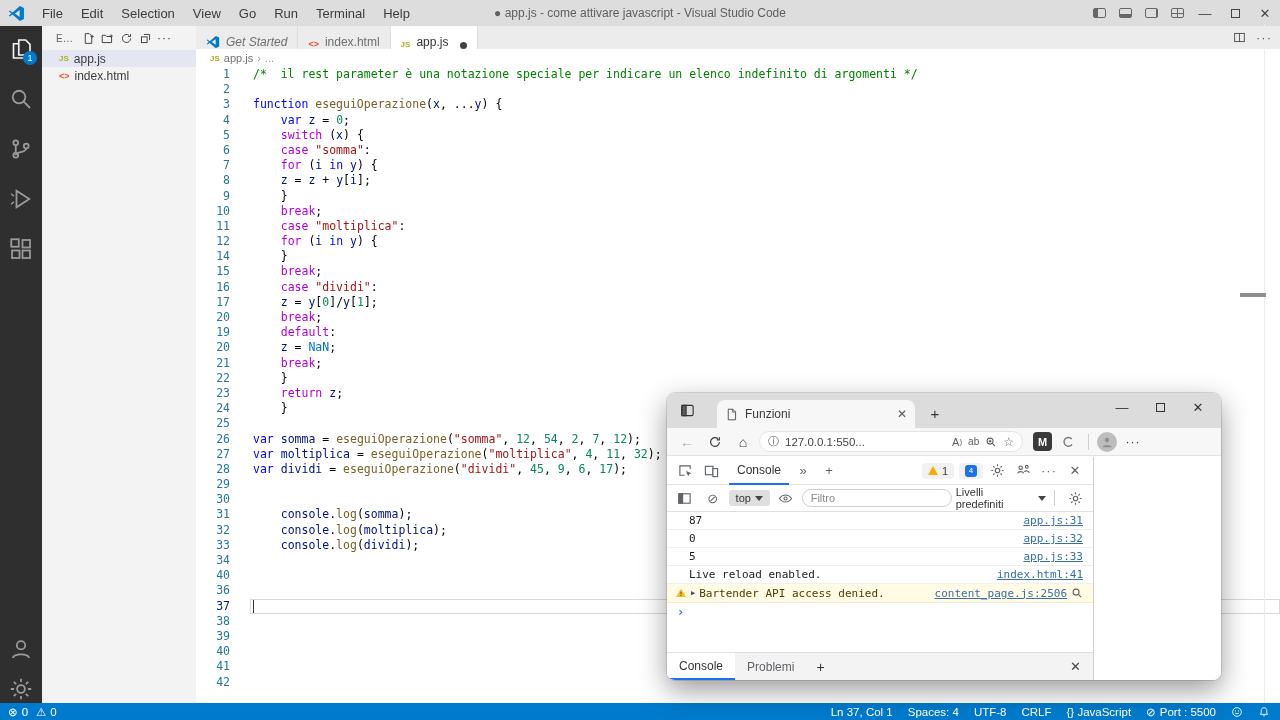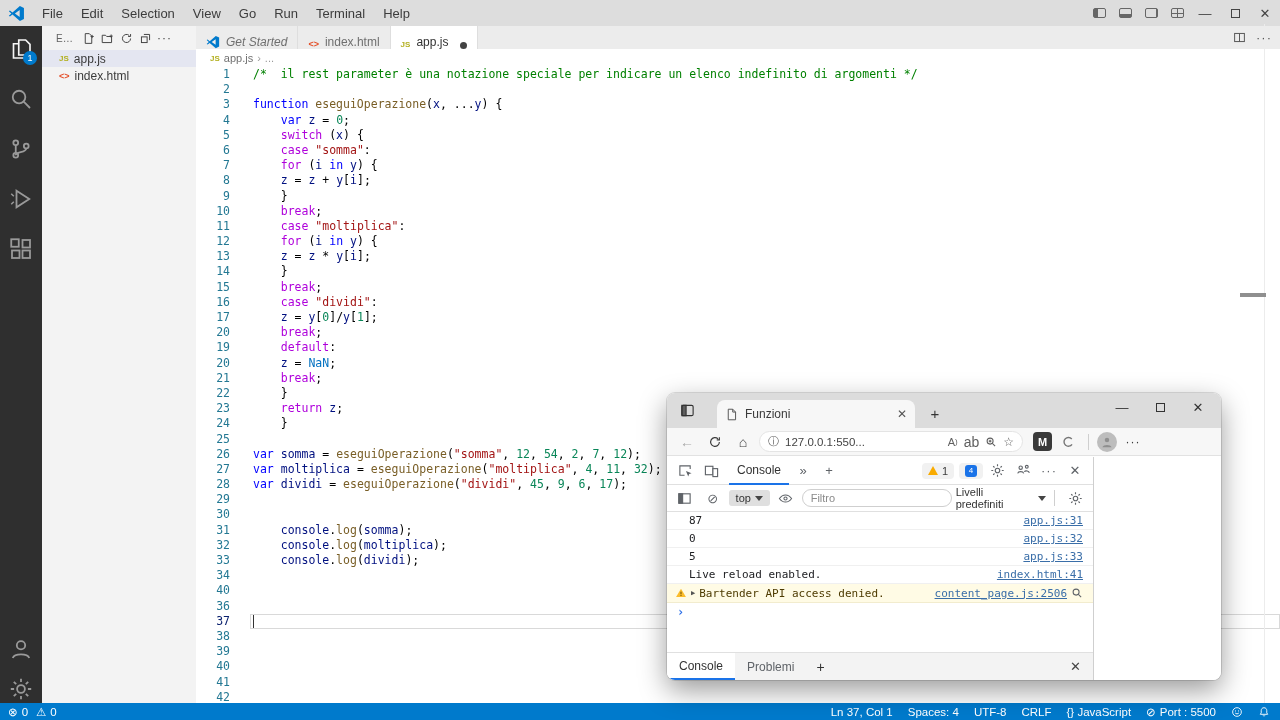--- a/index.html
+++ b/index.html
@@ -154,20 +154,21 @@
     <div class="menubar">
         <div class="menu-item">File</div>
         <div class="menu-item">Edit</div>
         <div class="menu-item">Selection</div>
         <div class="menu-item">View</div>
         <div class="menu-item">Go</div>
         <div class="menu-item">Run</div>
         <div class="menu-item">Terminal</div>
         <div class="menu-item">Help</div>
       </div>
+    <div class="win-title">● app.js - come attivare javascript - Visual Studio Code</div>
     <div class="tb-right">
       <div class="tb-ic">
           <span class="lay">
             <i style="left:0;top:0;bottom:0;width:4px;"></i>
           </span>
         </div>
       <div class="tb-ic">
           <span class="lay">
             <i style="left:0;right:0;bottom:0;height:3px;"></i>
           </span>
@@ -361,24 +362,20 @@
         <span class="ln">10</span>
         <span class="code"><span class="tk-p">    </span><span class="tk-t">break</span><span class="tk-p">;</span></span>
       </div>
       <div class="cl">
         <span class="ln">11</span>
         <span class="code"><span class="tk-p">    </span><span class="tk-t">case</span><span class="tk-p"> </span><span class="tk-s">"moltiplica"</span><span class="tk-p">:</span></span>
       </div>
       <div class="cl">
         <span class="ln">12</span>
         <span class="code"><span class="tk-p">    </span><span class="tk-t">for</span><span class="tk-p"> (</span><span class="tk-v">i</span><span class="tk-p"> </span><span class="tk-k">in</span><span class="tk-p"> </span><span class="tk-v">y</span><span class="tk-p">) {</span></span>
-      </div>
-      <div class="cl">
-        <span class="ln">13</span>
-        <span class="code"><span class="tk-p">    </span><span class="tk-v">z</span><span class="tk-p"> = </span><span class="tk-v">z</span><span class="tk-p"> * </span><span class="tk-v">y</span><span class="tk-p">[</span><span class="tk-v">i</span><span class="tk-p">];</span></span>
       </div>
       <div class="cl">
         <span class="ln">14</span>
         <span class="code"><span class="tk-p">    }</span></span>
       </div>
       <div class="cl">
         <span class="ln">15</span>
         <span class="code"><span class="tk-p">    </span><span class="tk-t">break</span><span class="tk-p">;</span></span>
       </div>
       <div class="cl">
@@ -571,21 +568,21 @@
         <svg width="14" height="14" viewBox="0 0 16 16" fill="none" stroke="#3c3c3c" stroke-width="1.3">
             <path d="M13 8A5 5 0 1 1 11.4 4.3"></path>
             <path d="M13 2.5v3h-3"></path>
           </svg>
       </div>
       <div class="nav-ic">⌂</div>
       <div class="addr">
         <span class="addr-ic">ⓘ</span>
         <span class="grow">127.0.0.1:550...</span>
         <span class="addr-ic">A<span style="font-size:8px;vertical-align:super;">)</span></span>
-        <span class="addr-ic" style="font-size:14px;">ab</span>
+        <span class="addr-ic" style="font-size:10px;">ab</span>
         <span class="addr-ic">
           <svg width="12" height="12" viewBox="0 0 16 16" fill="none" stroke="#5f5f5f" stroke-width="1.4">
               <circle cx="6.8" cy="6.8" r="4"></circle>
               <path d="M9.8 9.8 13.5 13.5M5 6.8h3.6M6.8 5v3.6"></path>
             </svg>
         </span>
         <span class="addr-ic" style="font-size:12px;">☆</span>
       </div>
       <div class="ext-m">M</div>
       <div class="nav-ic">

